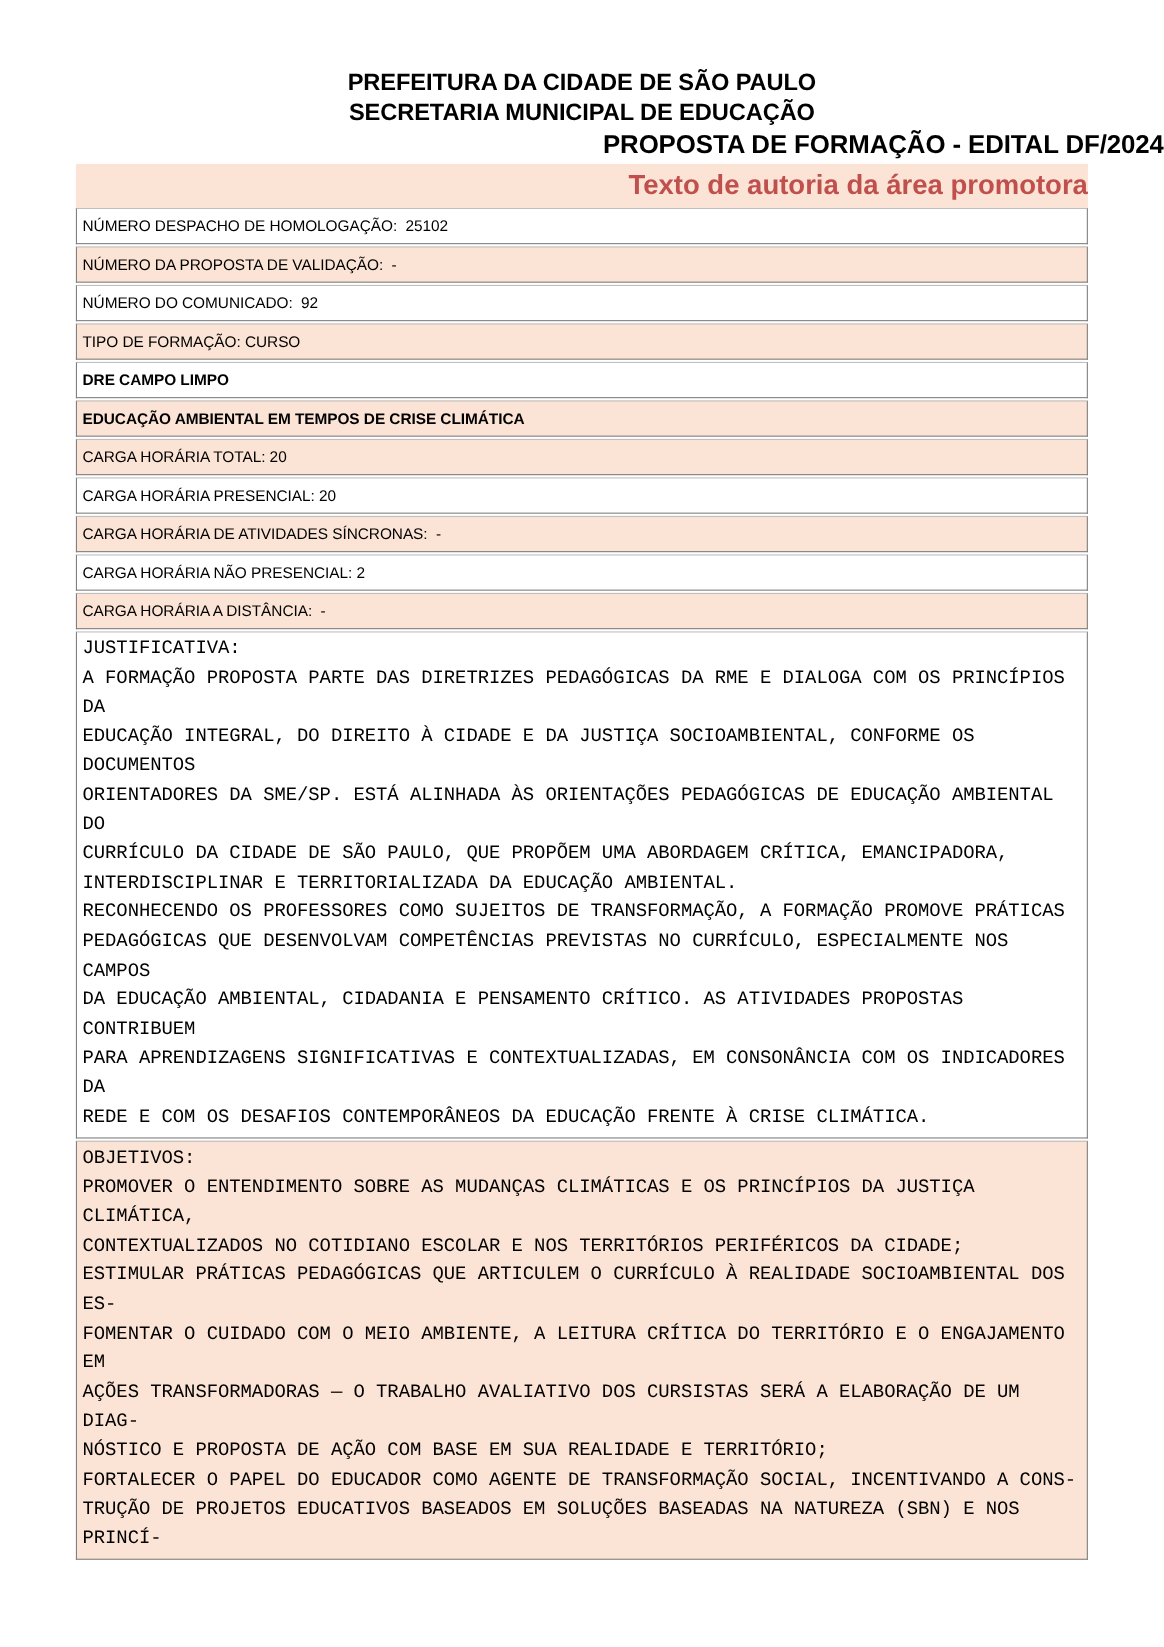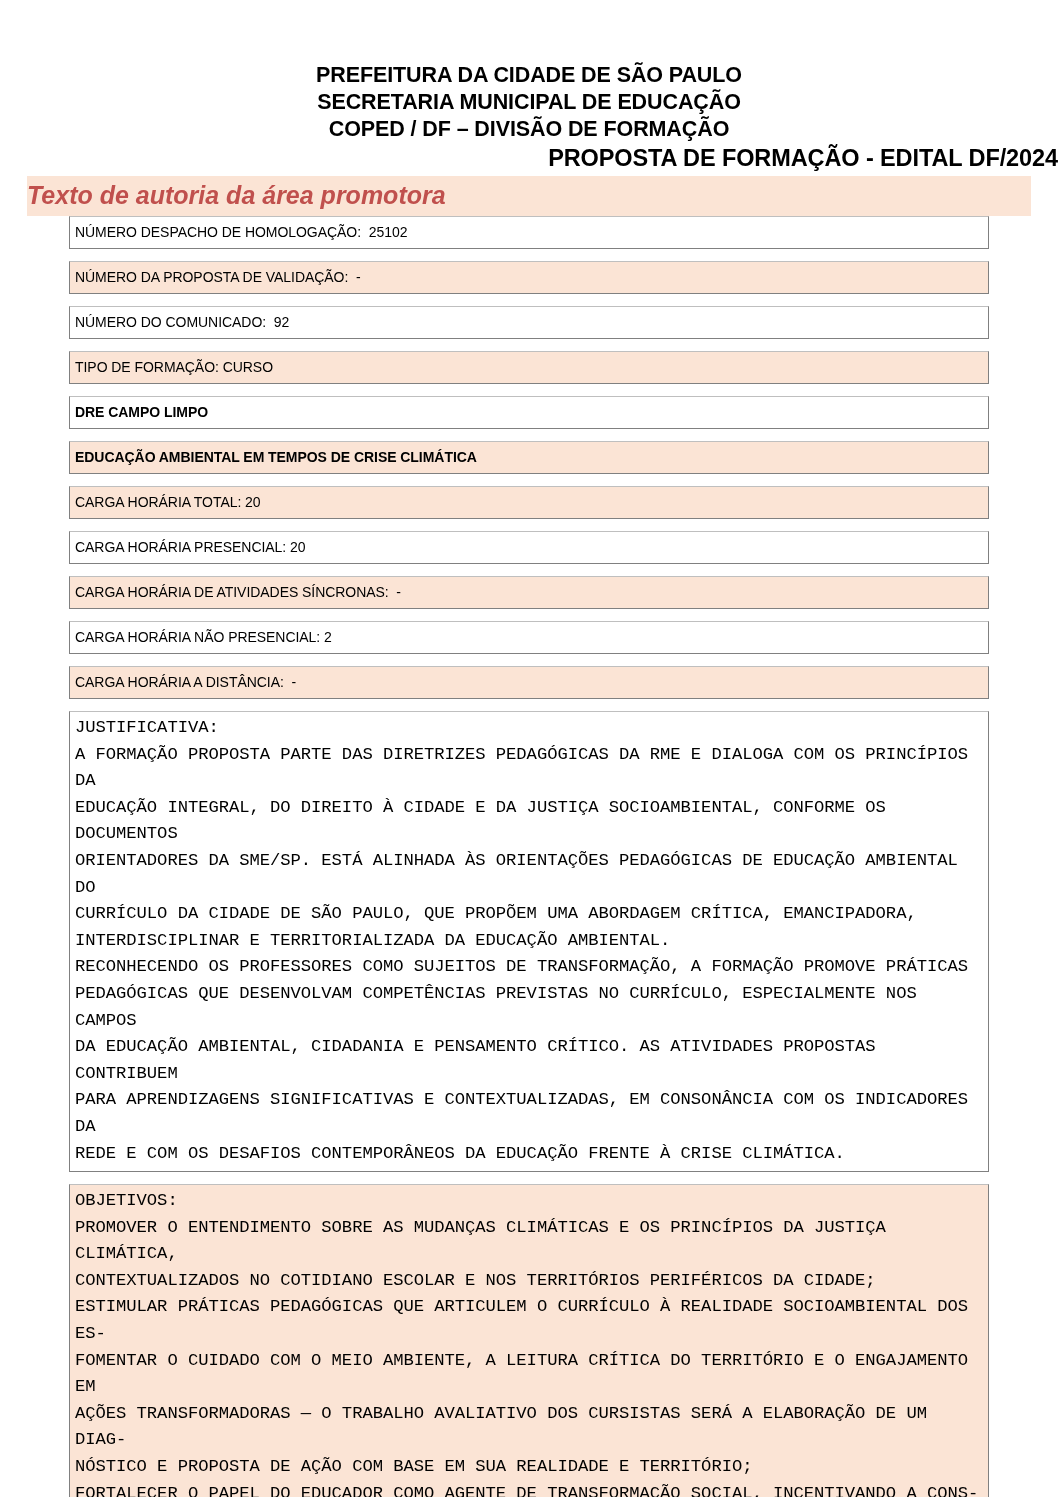--- a/index.html
+++ b/index.html
@@ -37,25 +37,24 @@
   }
   .doc-header .hline.big {
     font-size: 23.5px;
     line-height: 30px;
     text-align: right;
   }
 
   
   .banner {
     margin: 3px auto 0 auto;
-    width: 1004px;
+    width: 920px;
     background: #fbe4d5;
-    text-align: left;
+    text-align: right;
     padding: 4px 0 6px 0;
-    font-style: italic;
   }
   .banner-text {
     color: #c0504d;
     font-weight: bold;
     font-size: 25px;
     line-height: 30px;
   }
 
   
   .tbl {
@@ -64,21 +63,21 @@
     border-collapse: separate;
     border-spacing: 0;
   }
   .row {
     box-sizing: border-box;
     width: 920px;
     border: 1px solid #808080;
     border-top-color: #bfbfbf;
     padding: 3px 4px 4px 5px;
     background: #ffffff;
-    margin-top: 12px;
+    margin-top: 2px;
   }
   .row:first-child { margin-top: 0; }
   .row.shaded { background: #fbe4d5; }
   .row .ln {
     font-size: 14px;
     line-height: 24px;
     white-space: pre-wrap;
     letter-spacing: -0.05px;
   }
   .row.bold .ln { font-weight: bold; }
@@ -87,21 +86,20 @@
   .block .ln { line-height: 26.6px; font-size: 17.2px; font-family: Liberation Mono, monospace; }
 </style>
 </head>
 <body>
 
 <div class="page">
 
   <div class="doc-header">
     <div class="hline">PREFEITURA DA CIDADE DE SÃO PAULO</div>
     <div class="hline">SECRETARIA MUNICIPAL DE EDUCAÇÃO</div>
-    <div class="hline">COPED / DF – DIVISÃO DE FORMAÇÃO</div>
     <div class="hline big">PROPOSTA DE FORMAÇÃO - EDITAL DF/2024</div>
   </div>
 
   <div class="banner">
     <div class="banner-text">Texto de autoria da área promotora</div>
   </div>
 
   <div class="tbl">
 
     <div class="row">

